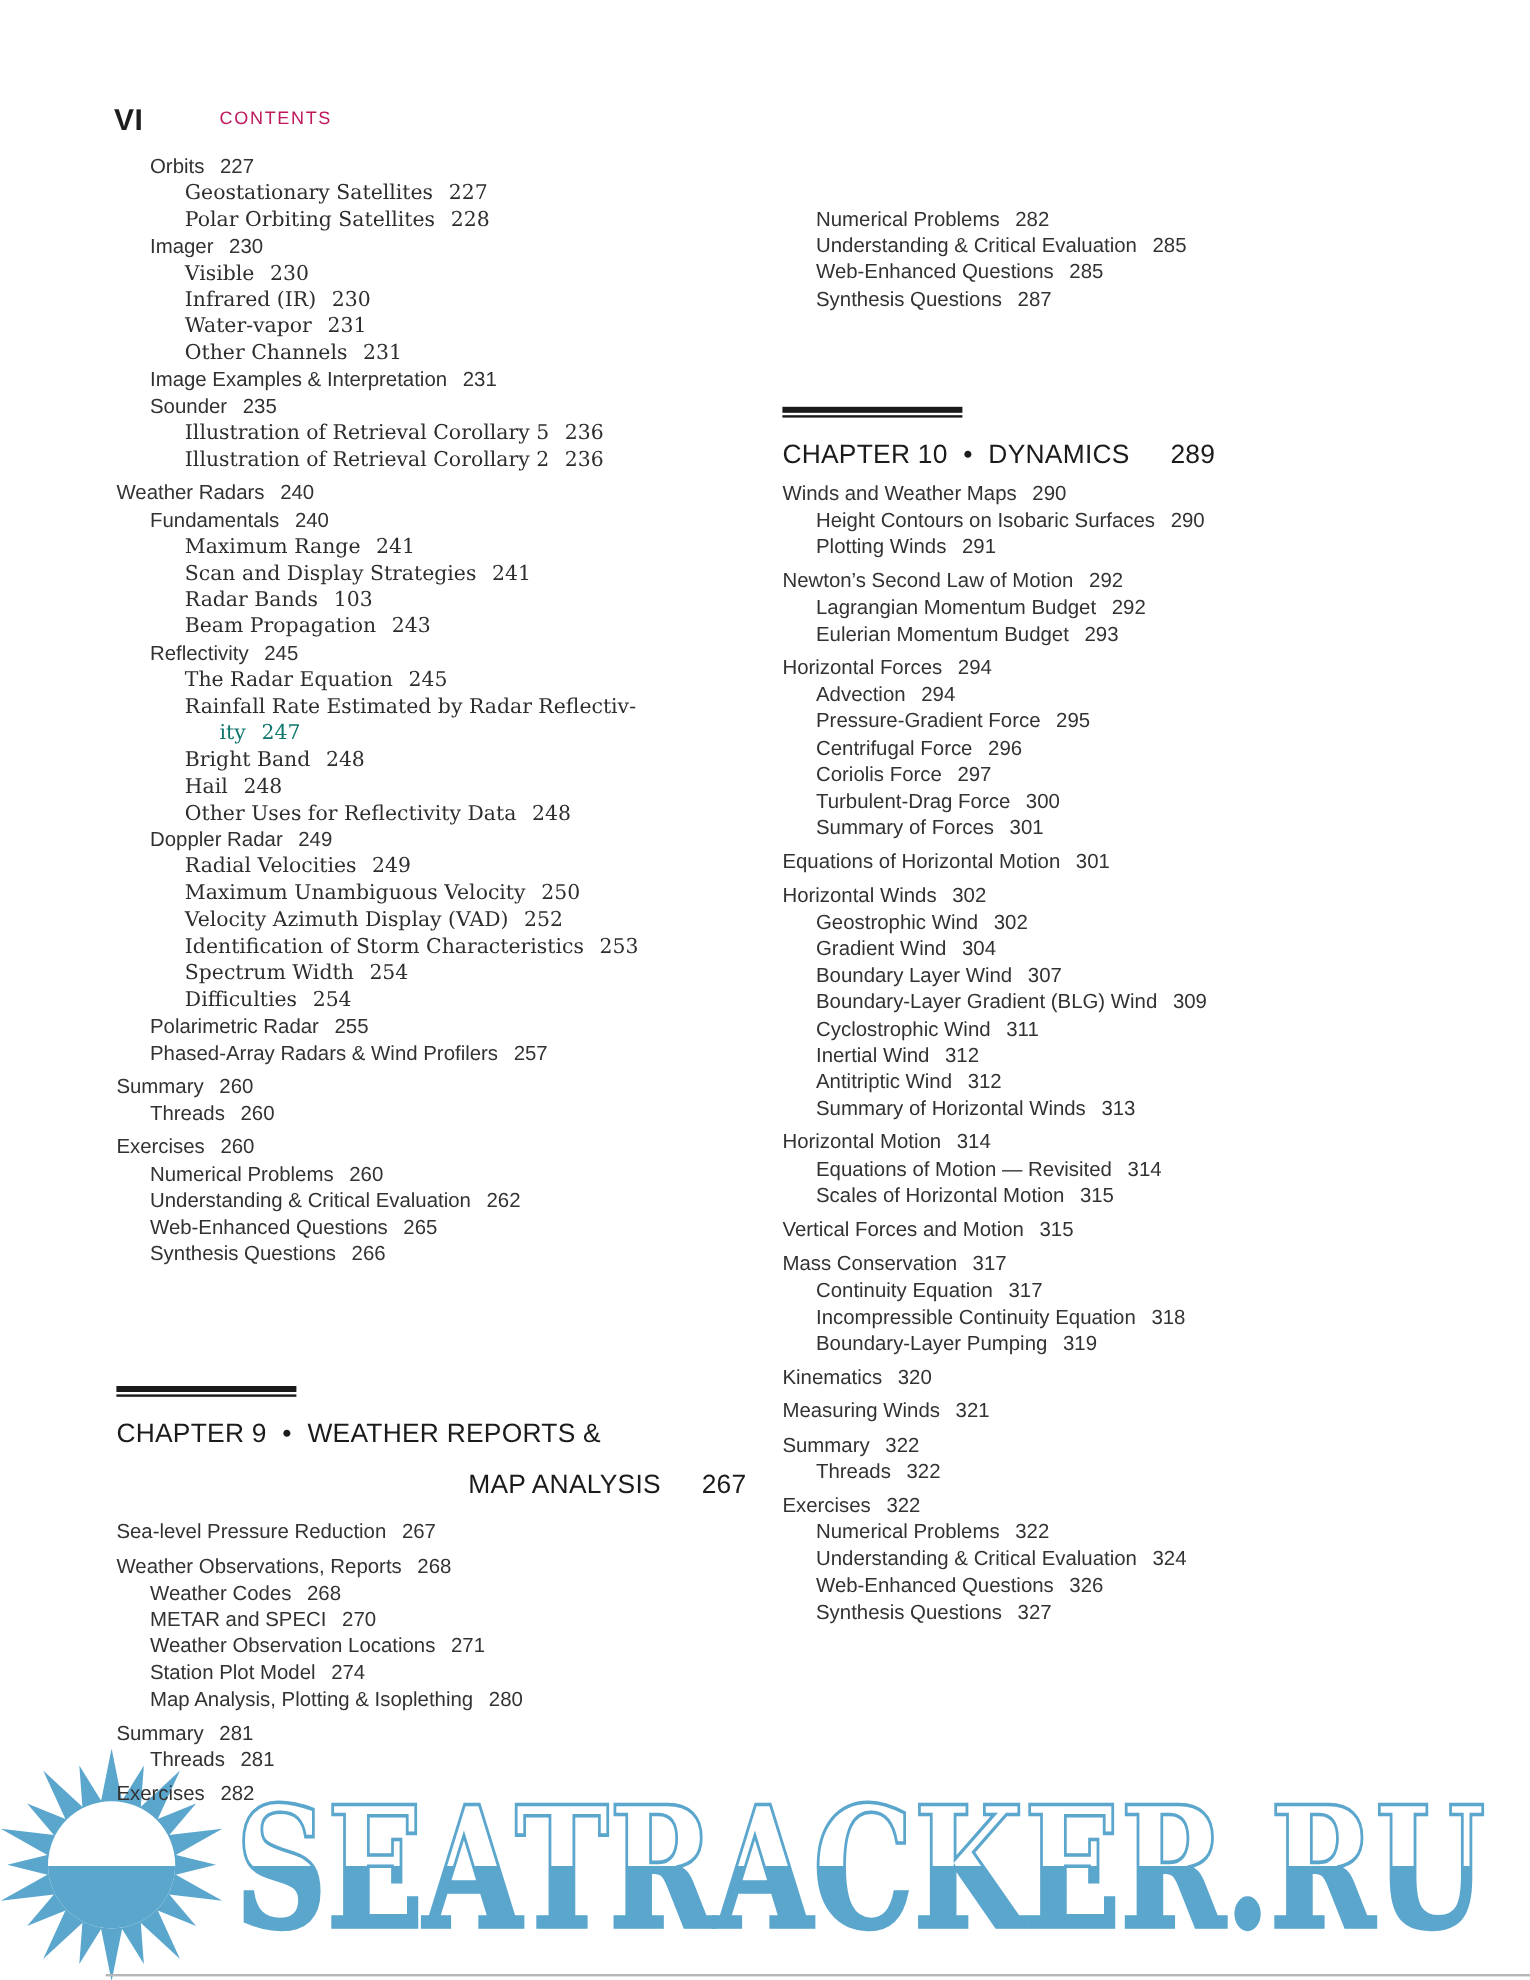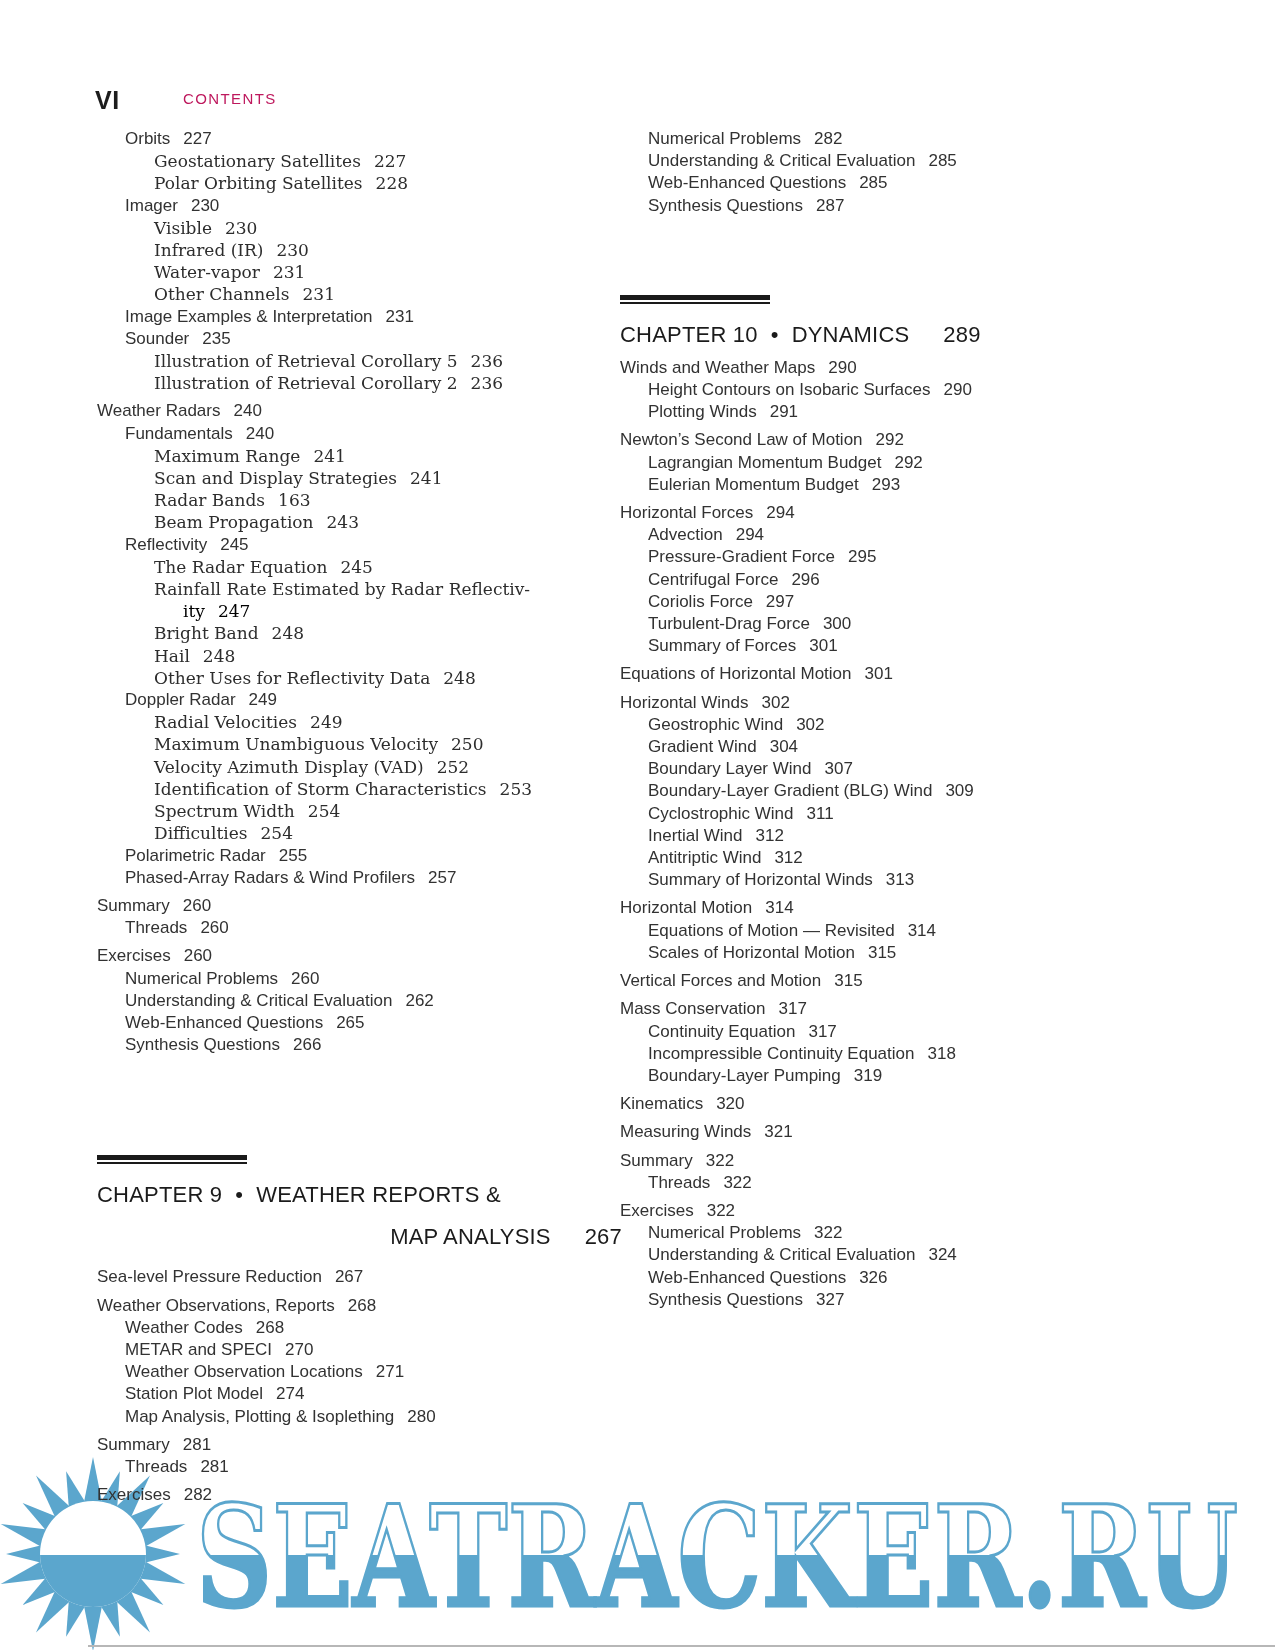--- a/index.html
+++ b/index.html
@@ -14,29 +14,29 @@
     position:absolute;left:95px;top:86px;
     font-weight:bold;font-size:25px;color:#1d1d1d;letter-spacing:.5px;
   }
   .running-head{
     position:absolute;left:183px;top:90px;
     font-size:15px;color:#be185d;letter-spacing:1.4px;
   }
   .wm{position:absolute;left:0;top:0;z-index:0;pointer-events:none;}
   .toc{position:absolute;top:128px;z-index:1;}
   #col-left{left:97px;width:525px;}
-  #col-right{left:620px;width:580px;}
+  #col-right{left:652px;width:580px;margin-top:44px;}
   .entry{
     line-height:22.2px;font-size:17px;color:var(--ink);
     white-space:nowrap;
   }
   .l1{padding-left:0;}
   .l2{padding-left:28px;}
   .l3{padding-left:57px;font-family:"DejaVu Serif",serif;color:#2d2d2d;}
-  .l4{padding-left:86px;font-family:"DejaVu Serif",serif;color:#000000;}
+  .l4{padding-left:86px;font-family:"DejaVu Serif",serif;color:#0f766e;}
   .sp{margin-top:6px;}
   .pg{margin-left:13px;}
   .rule{
     width:150px;height:2px;
     border-top:5px solid #1a1a1a;border-bottom:2px solid #1a1a1a;
     margin-top:99px;
   }
   #col-right .rule{margin-top:78px;}
   .chapter{
     margin:10px 0 8px 0;
@@ -111,21 +111,21 @@
       <div class="entry l3"><span class="t">Water-vapor</span><span class="pg">231</span></div>
       <div class="entry l3"><span class="t">Other Channels</span><span class="pg">231</span></div>
       <div class="entry l2"><span class="t">Image Examples &amp; Interpretation</span><span class="pg">231</span></div>
       <div class="entry l2"><span class="t">Sounder</span><span class="pg">235</span></div>
       <div class="entry l3"><span class="t">Illustration of Retrieval Corollary 5</span><span class="pg">236</span></div>
       <div class="entry l3"><span class="t">Illustration of Retrieval Corollary 2</span><span class="pg">236</span></div>
       <div class="entry l1 sp"><span class="t">Weather Radars</span><span class="pg">240</span></div>
       <div class="entry l2"><span class="t">Fundamentals</span><span class="pg">240</span></div>
       <div class="entry l3"><span class="t">Maximum Range</span><span class="pg">241</span></div>
       <div class="entry l3"><span class="t">Scan and Display Strategies</span><span class="pg">241</span></div>
-      <div class="entry l3"><span class="t">Radar Bands</span><span class="pg">163</span></div>
+      <div class="entry l3"><span class="t">Radar Bands</span><span class="pg">103</span></div>
       <div class="entry l3"><span class="t">Beam Propagation</span><span class="pg">243</span></div>
       <div class="entry l2"><span class="t">Reflectivity</span><span class="pg">245</span></div>
       <div class="entry l3"><span class="t">The Radar Equation</span><span class="pg">245</span></div>
       <div class="entry l3"><span class="t">Rainfall Rate Estimated by Radar Reflectiv-</span></div>
       <div class="entry l4"><span class="t">ity</span><span class="pg">247</span></div>
       <div class="entry l3"><span class="t">Bright Band</span><span class="pg">248</span></div>
       <div class="entry l3"><span class="t">Hail</span><span class="pg">248</span></div>
       <div class="entry l3"><span class="t">Other Uses for Reflectivity Data</span><span class="pg">248</span></div>
       <div class="entry l2"><span class="t">Doppler Radar</span><span class="pg">249</span></div>
       <div class="entry l3"><span class="t">Radial Velocities</span><span class="pg">249</span></div>

